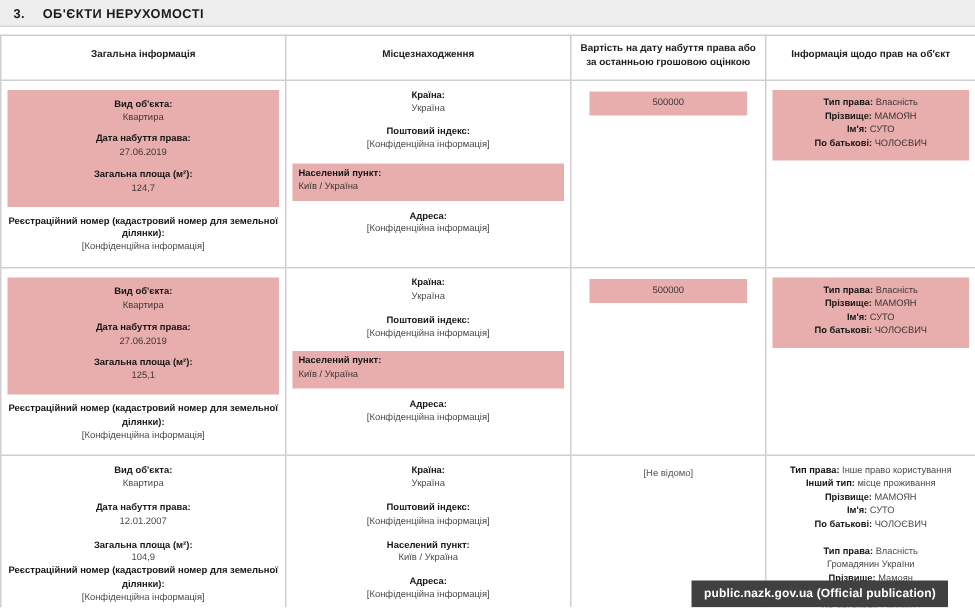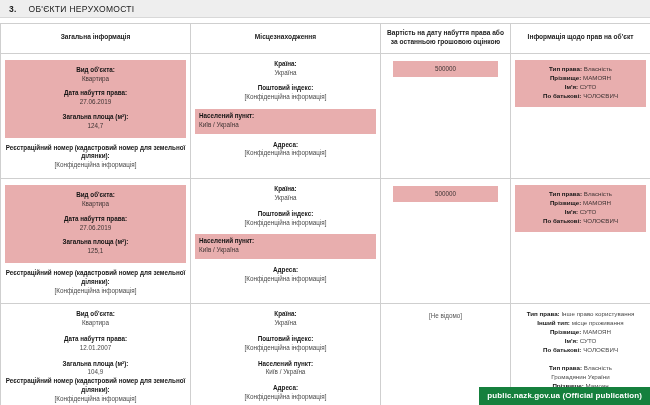--- a/index.html
+++ b/index.html
@@ -29,21 +29,21 @@
     gap: 12px;
   }
   .section-num {
     font-size: 8.5px;
     font-weight: bold;
     color: #1a1a1a;
     letter-spacing: 0.2px;
   }
   .section-title {
     font-size: 8.5px;
-    font-weight: normal;
+    font-weight: bold;
     color: #1a1a1a;
     letter-spacing: 0.3px;
   }
 
   .spacer { height: 5px; background:#ffffff; }
 
   
   .tbl {
     width: 650px;
     border-collapse: collapse;
@@ -150,23 +150,23 @@
   }
   .rights-block .rlabel { font-weight: bold; color: #151515; }
   .rights-block .rval { font-weight: normal; color: #4a4a4a; }
   .rights-block.hlb .rval { color: #3f3434; }
   .rights-block .rline { display: block; }
   .rights-gap { height: 9px; }
 
   
   .watermark {
     position: absolute;
-    right: 0;
+    right: 18px;
     bottom: 0;
-    background: #15803d;
+    background: #404040;
     color: #ffffff;
     font-size: 8px;
     font-weight: bold;
     padding: 4px 8px 5px 8px;
     letter-spacing: 0.1px;
     white-space: nowrap;
     margin-top: 32px;
   }
 </style>
 </head>

